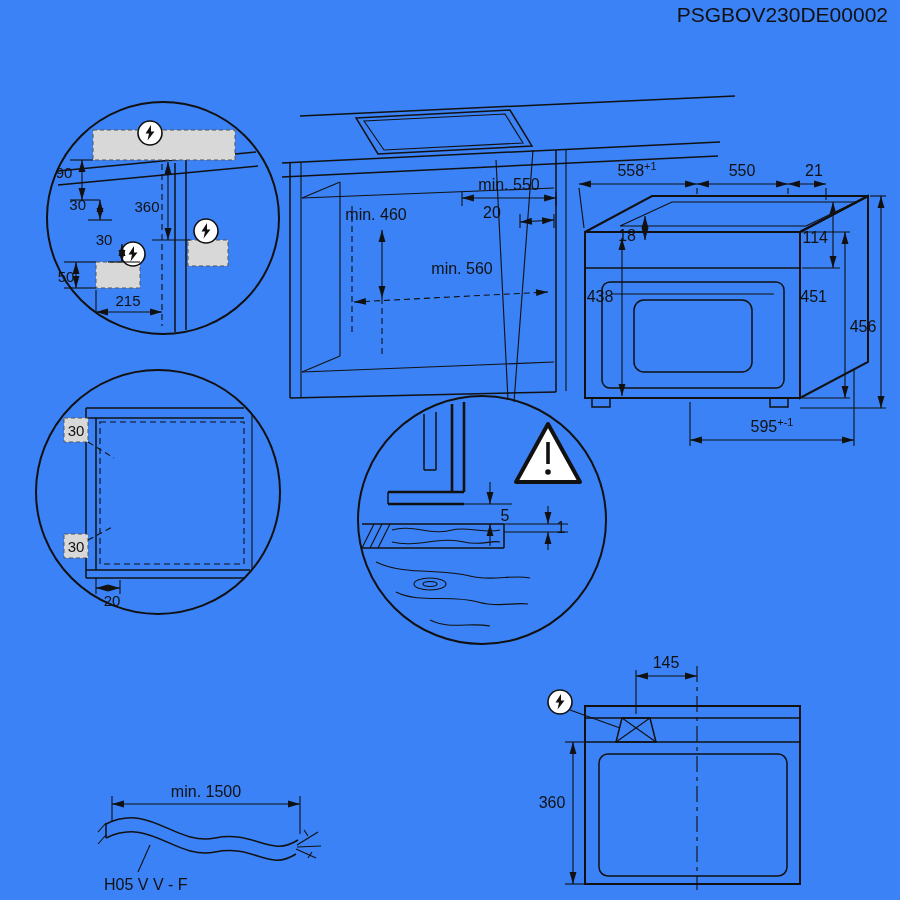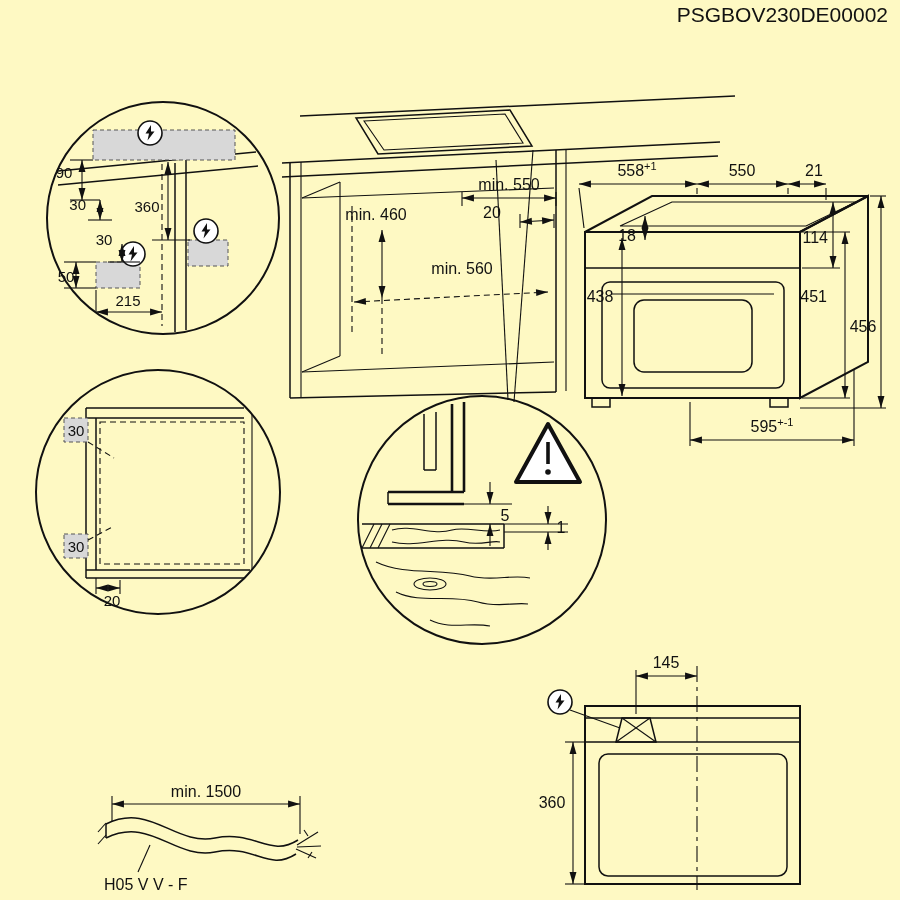--- a/index.html
+++ b/index.html
@@ -1,16 +1,16 @@
 <!DOCTYPE html>
 <html><head>
 <meta charset="utf-8">
 <style>
   html,body{margin:0;padding:0;background:#fff;}
-  .page{width:900px;height:900px;background:#fef9c3;position:relative;overflow:hidden;
+  .page{width:900px;height:900px;background:#3b82f6;position:relative;overflow:hidden;
         font-family:"Liberation Sans", sans-serif;}
   svg{display:block;}
   svg text{font-family:"Liberation Sans", sans-serif;font-size:16px;fill:#111;}
   .t-hdr{font-size:21px;}
   .t-sm{font-size:15px;}
   .s2{stroke:#111;stroke-width:2;fill:none;}
   .s15{stroke:#111;stroke-width:1.5;fill:none;}
   .s1{stroke:#111;stroke-width:1.1;fill:none;}
   .thick{stroke:#111;stroke-width:2.6;fill:none;}
   .dim{stroke:#111;stroke-width:1.1;fill:none;}

